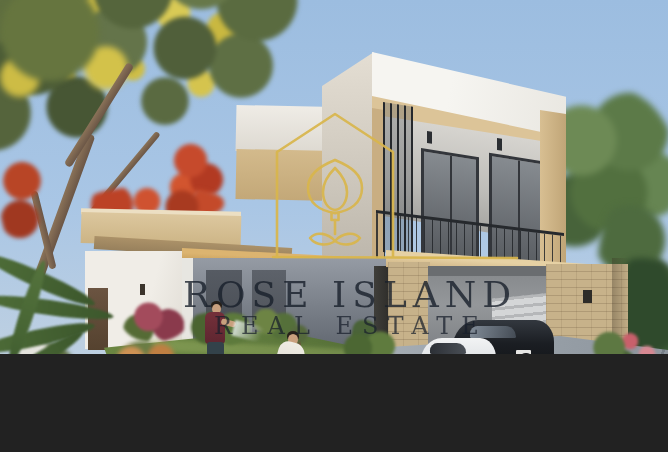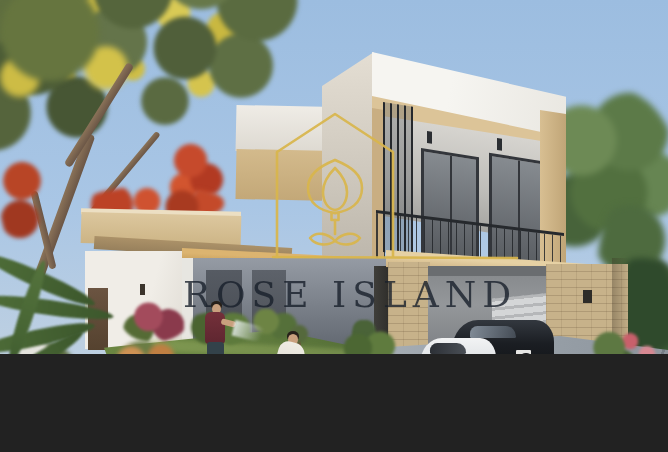--- a/index.html
+++ b/index.html
@@ -387,13 +387,14 @@
       <path d="M80 60 C63 67 53 75 53 88 C53 103 65 111 80 113"></path>
       <path d="M80 60 C97 67 107 75 107 88 C107 103 95 111 80 113"></path>
       <path d="M80 68 C72 76 68 83 68 92 C68 102 73 109 80 110 C87 109 92 102 92 92 C92 83 88 76 80 68 Z"></path>
       <rect x="76.5" y="113" width="7" height="7"></rect>
       <path d="M80 120 L80 134"></path>
       <path d="M80 141 C73 133 61 131 55 138 C61 146 73 146 80 141 Z"></path>
       <path d="M80 141 C87 133 99 131 105 138 C99 146 87 146 80 141 Z"></path>
     </g>
   </svg>
   <div class="abs wm-text wm1">ROSE ISLAND</div>
+  <div class="abs wm-text wm2">REAL ESTATE</div>
 </div>
 
 </body></html>

